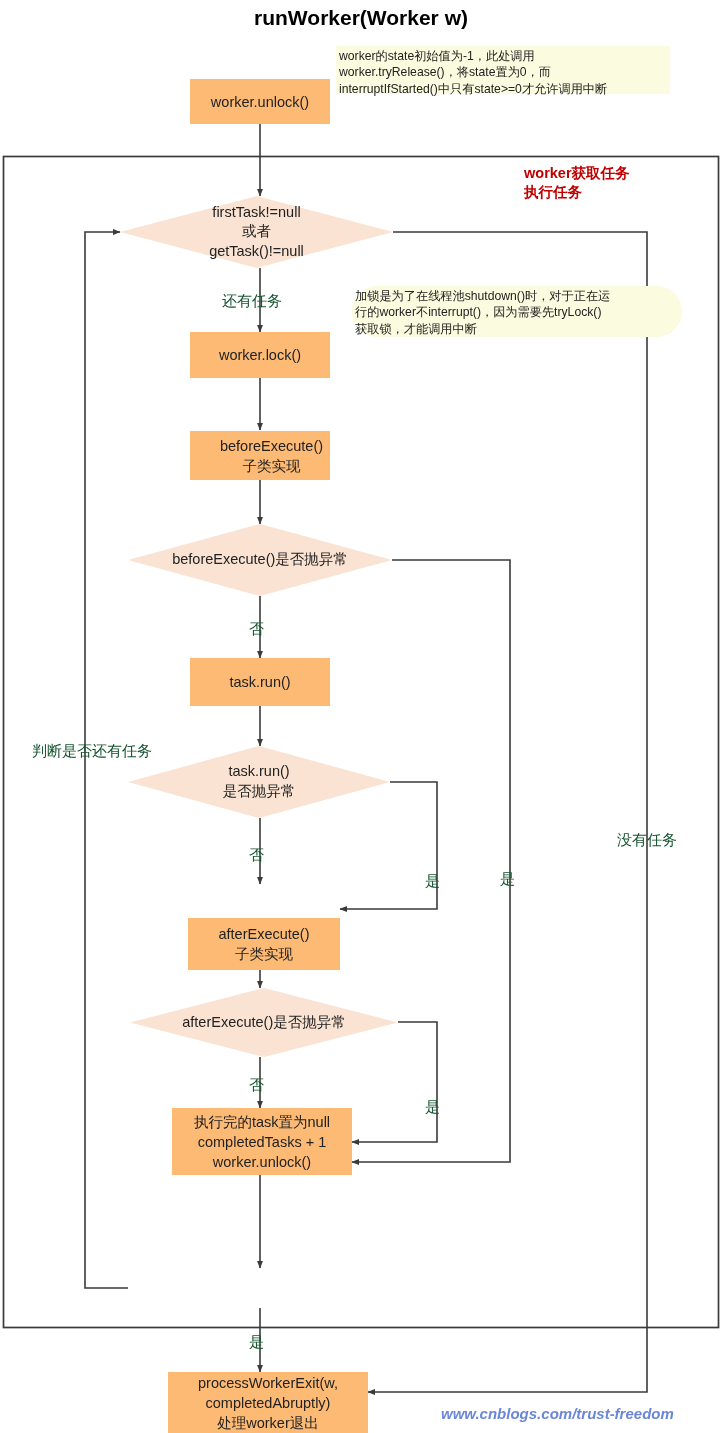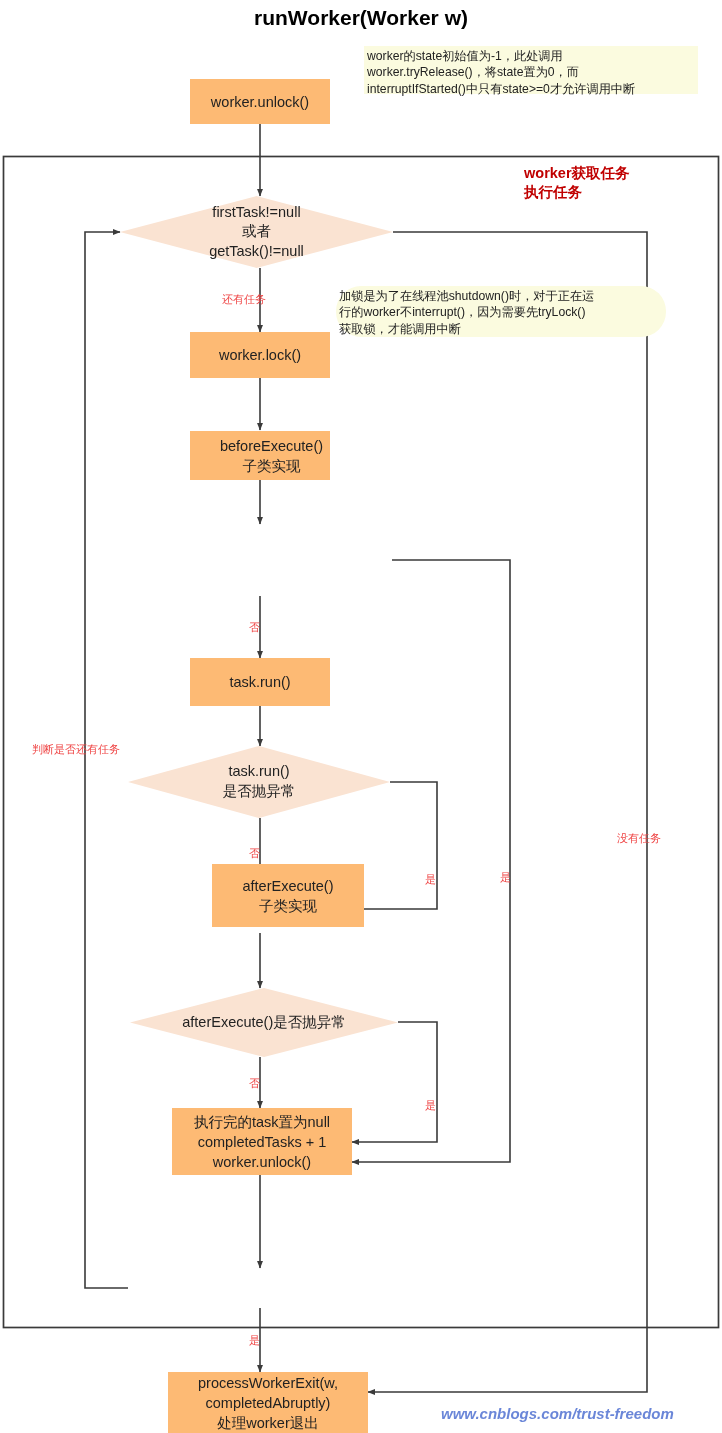--- a/index.html
+++ b/index.html
@@ -39,21 +39,21 @@
   }
 
   
   .note{
     position:absolute;background:#fbfbdf;border:0;
     font-size:12.2px;line-height:1.34;color:#222;
     padding:2px 3px;box-sizing:border-box;white-space:pre-line;
   }
 
   
-  .elabel{position:absolute;font-size:11px;color:#ef4444;white-space:nowrap;}
+  .elabel{position:absolute;font-size:15px;color:#14532d;white-space:nowrap;}
 
   .group-title{
     position:absolute;color:#c00000;font-weight:bold;font-size:14.5px;
     text-align:left;line-height:1.3;white-space:pre-line;
   }
 
   .watermark{
     position:absolute;color:#6a86d8;font-weight:bold;font-size:15px;
     font-style:italic;
   }
@@ -116,51 +116,55 @@
     <div class="txt" style="white-space:pre-line;">firstTask!=null
 或者
 getTask()!=null</div>
   </div>
 
   <div class="pbox" style="left:190px;top:332px;width:140px;height:46px;">worker.lock()</div>
 
   <div class="pbox" style="left:190px;top:431px;width:140px;height:49px;white-space:pre-line;padding-left:23px;">beforeExecute()
 子类实现</div>
 
+  <div class="dia" style="left:128px;top:524px;width:264px;height:72px;">
+    <div class="shape"></div>
+    <div class="txt">beforeExecute()是否抛异常</div>
+  </div>
 
   <div class="pbox" style="left:190px;top:658px;width:140px;height:48px;">task.run()</div>
 
   <div class="dia" style="left:128px;top:746px;width:262px;height:72px;">
     <div class="shape"></div>
     <div class="txt" style="white-space:pre-line;">task.run()
 是否抛异常</div>
   </div>
 
-  <div class="pbox" style="left:188px;top:864px;width:152px;height:63px;white-space:pre-line;margin-left:24px;">afterExecute()
+  <div class="pbox" style="left:188px;top:918px;width:152px;height:52px;white-space:pre-line;">afterExecute()
 子类实现</div>
 
   <div class="dia" style="left:130px;top:988px;width:268px;height:69px;">
     <div class="shape"></div>
     <div class="txt">afterExecute()是否抛异常</div>
   </div>
 
   <div class="pbox" style="left:172px;top:1108px;width:180px;height:67px;white-space:pre-line;">执行完的task置为null
 completedTasks + 1
 worker.unlock()</div>
 
 
   <div class="pbox" style="left:168px;top:1372px;width:200px;height:61px;white-space:pre-line;">processWorkerExit(w,
 completedAbruptly)
 处理worker退出</div>
 
-  <div class="note" style="left:336px;top:46px;width:334px;height:48px;margin-left:28px;">worker的state初始值为-1，此处调用
+  <div class="note" style="left:336px;top:46px;width:334px;height:48px;">worker的state初始值为-1，此处调用
 worker.tryRelease()，将state置为0，而
 interruptIfStarted()中只有state&gt;=0才允许调用中断</div>
 
-  <div class="note" style="left:336px;top:286px;width:330px;height:51px;border-radius:25px;">加锁是为了在线程池shutdown()时，对于正在运
+  <div class="note" style="left:352px;top:286px;width:330px;height:51px;border-radius:25px;">加锁是为了在线程池shutdown()时，对于正在运
 行的worker不interrupt()，因为需要先tryLock()
 获取锁，才能调用中断</div>
 
   <div class="group-title" style="left:524px;top:164px;width:185px;">worker获取任务
 执行任务</div>
 
   <div class="elabel" style="left:222px;top:292px;">还有任务</div>
 
   <div class="elabel" style="left:617px;top:831px;">没有任务</div>
 

